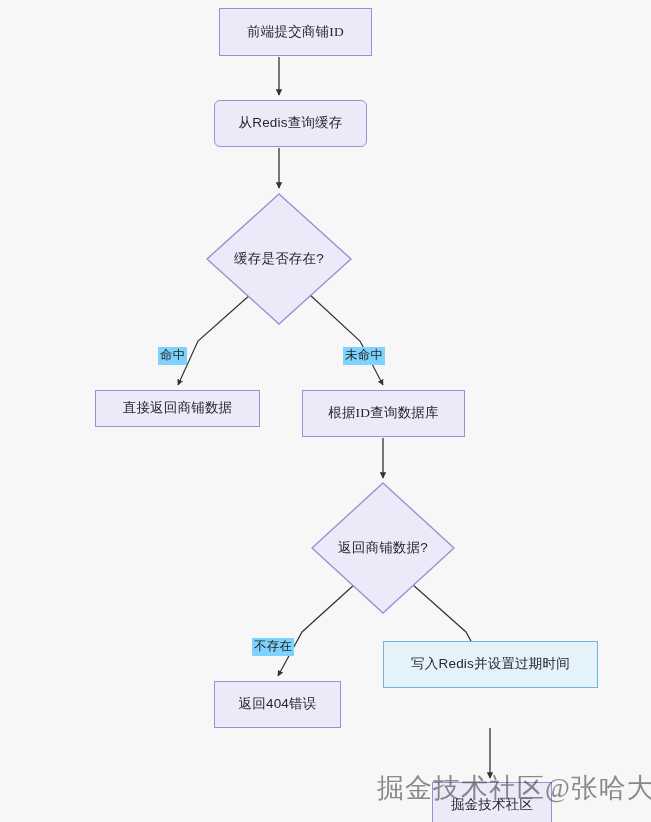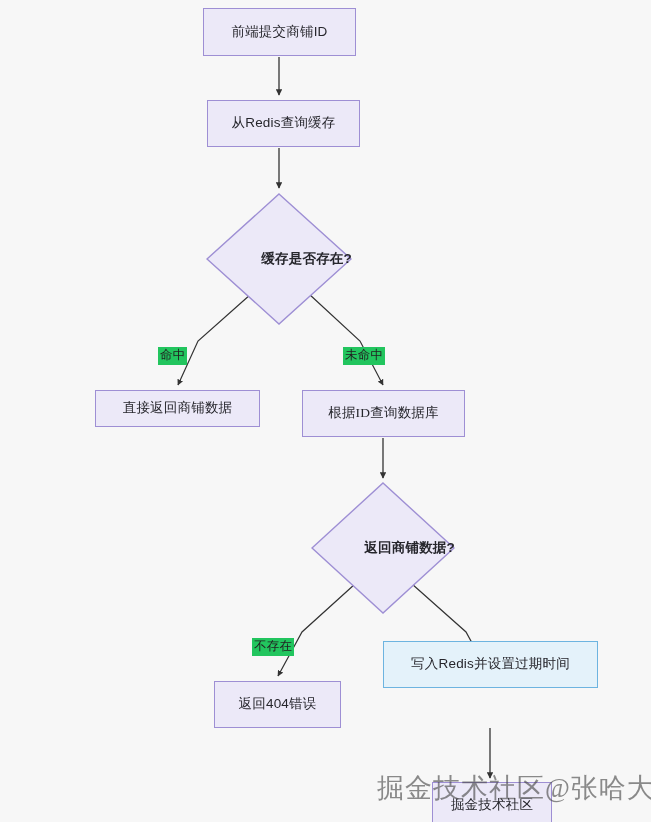--- a/index.html
+++ b/index.html
@@ -44,41 +44,40 @@
   .node.blue {
     background: #e4f2fa;
     border: 1px solid #6db4e0;
   }
 
   
   .decision {
     position: absolute;
     display: flex;
     align-items: center;
-    justify-content: flex-end;
-    font-weight: bold;
+    justify-content: center;
   }
   .decision .dshape {
     position: absolute;
     left: 0; top: 0;
     width: 100%; height: 100%;
   }
   .decision .dlabel {
     position: relative;
     z-index: 2;
     font-size: 13.5px;
     color: #26262c;
     letter-spacing: .2px;
     white-space: nowrap;
   }
 
   
   .edge-label {
     position: absolute;
-    background: #22c55e;
+    background: #7dd3fc;
     color: #222;
     font-size: 12.5px;
     line-height: 1.25;
     padding: 1px 2px;
     white-space: nowrap;
     letter-spacing: .2px;
   }
 
   
   .watermark {
@@ -114,25 +113,25 @@
 
     <path d="M 383 438 L 383 478" stroke="#333333" stroke-width="1.3" fill="none" marker-end="url(#arrow)"></path>
 
     <path d="M 355 584 L 302 632 L 278 676" stroke="#333333" stroke-width="1.2" fill="none" marker-end="url(#arrow)"></path>
 
     <path d="M 412 584 L 466 632 L 490 676" stroke="#333333" stroke-width="1.2" fill="none" marker-end="url(#arrow)"></path>
 
     <path d="M 490 728 L 490 778" stroke="#333333" stroke-width="1.3" fill="none" marker-end="url(#arrow)"></path>
   </svg>
 
-  <div class="node" style="left:203px; top:8px; width:153px; height:48px;">
+  <div class="node" style="left:219px; top:8px; width:153px; height:48px;font-family:Liberation Serif, serif;">
     <span>前端提交商铺ID</span>
   </div>
 
-  <div class="node" style="left:207px; top:100px; width:153px; height:47px;">
+  <div class="node" style="left:214px; top:100px; width:153px; height:47px;border-radius:6px;">
     <span>从Redis查询缓存</span>
   </div>
 
   <div class="decision" style="left:206px; top:193px; width:146px; height:132px;">
     <svg class="dshape" viewBox="0 0 146 132" preserveAspectRatio="none">
       <polygon points="73,1 145,66 73,131 1,66" fill="#ece9f8" stroke="#9e8fd4" stroke-width="1.4"></polygon>
     </svg>
     <span class="dlabel">缓存是否存在?</span>
   </div>
 

